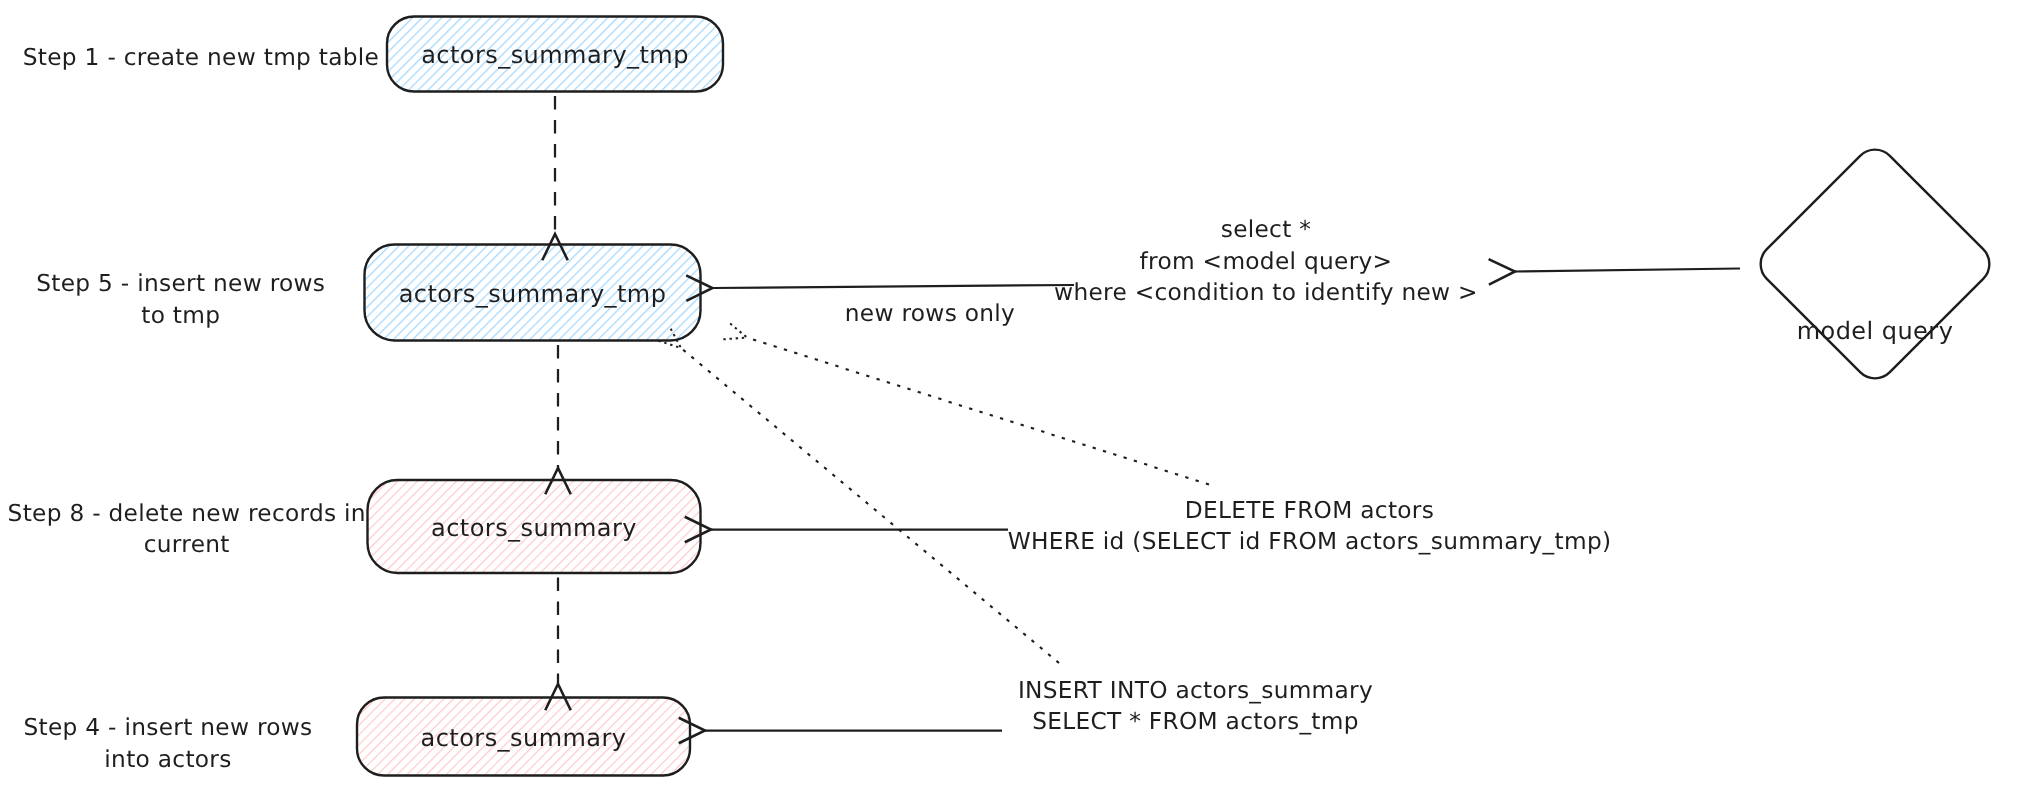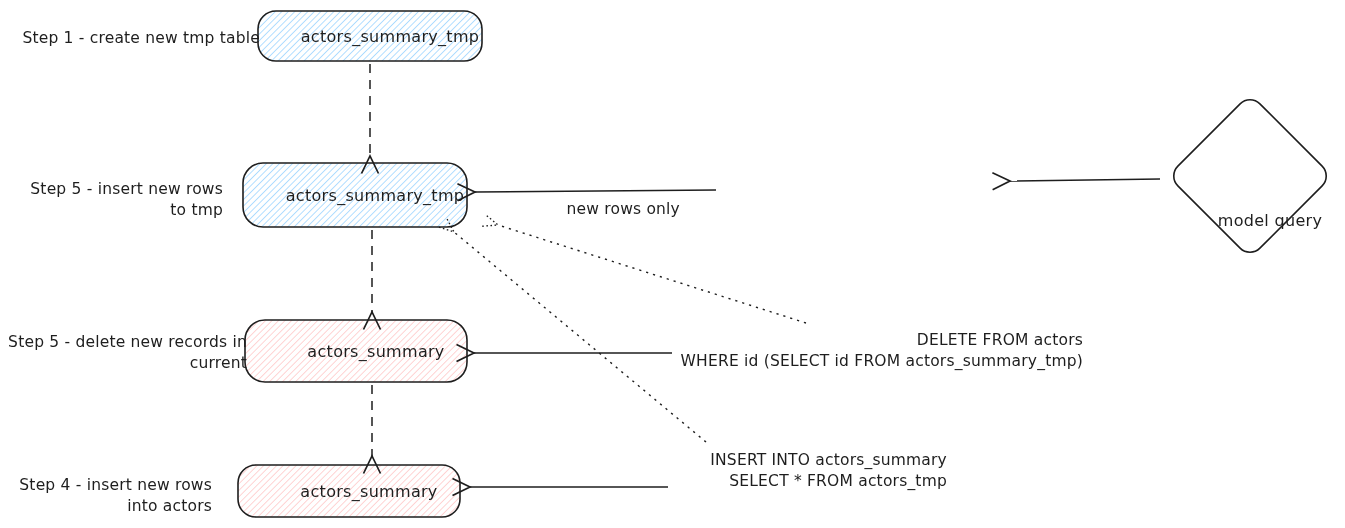--- a/index.html
+++ b/index.html
@@ -9,34 +9,33 @@
   }
   html,body{margin:0;padding:0;background:#ffffff;}
   body{font-family:"DejaVu Sans", sans-serif;}
   .canvas{position:relative;width:1345px;height:528px;background:#ffffff;overflow:hidden;}
   .svg-layer{position:absolute;left:0;top:0;width:1345px;height:528px;}
 
   .label{
     position:absolute;
     color:var(--c-stroke);
     white-space:pre-line;
-    text-align:right;
+    text-align:center;
     line-height:1.34;
     font-size:15.5px;
     letter-spacing:0.2px;
   }
   .box-label{
     position:absolute;
     display:flex;
     align-items:center;
     justify-content:center;
     font-size:16px;
     color:var(--c-stroke);
     letter-spacing:0.3px;
-    padding-left:20px;
   }
   .sql{font-size:15.5px;}
 
   .shape{stroke:var(--c-stroke);stroke-width:1.6;}
   .fill-tmp{fill:url(#hatch-blue);}
   .fill-cur{fill:url(#hatch-red);}
   .fill-none{fill:#ffffff;}
   .hatch-blue-line{stroke:var(--c-tmp);stroke-width:1.7;}
   .hatch-red-line{stroke:var(--c-cur);stroke-width:1.6;}
 
@@ -82,31 +81,34 @@
     <path class="arrow" d="M672 353 L474 353" marker-end="url(#vhead)"></path>
     <path class="arrow" d="M668 487 L470 487" marker-end="url(#vhead)"></path>
 
     <path class="arrow dotted" d="M806 323 L498 225" marker-end="url(#vhead-sm)"></path>
     <path class="arrow dotted" d="M706 442 L454 232" marker-end="url(#vhead-sm)"></path>
   </svg>
 
   <div class="label" style="left:8px;top:28px;width:252px;">Step 1 - create new tmp table</div>
   <div class="label" style="left:18px;top:179px;width:205px;">Step 5 - insert new rows
 to tmp</div>
-  <div class="label" style="left:2px;top:332px;width:245px;">Step 5 - delete new records in
+  <div class="label" style="left:2px;top:332px;width:245px;">Step 8 - delete new records in
 current</div>
   <div class="label" style="left:12px;top:475px;width:200px;">Step 4 - insert new rows
 into actors</div>
 
   <div class="box-label" style="left:258px;top:11px;width:224px;height:50px;">actors_summary_tmp</div>
   <div class="box-label" style="left:243px;top:163px;width:224px;height:64px;">actors_summary_tmp</div>
   <div class="box-label" style="left:245px;top:320px;width:222px;height:62px;">actors_summary</div>
   <div class="box-label" style="left:238px;top:465px;width:222px;height:52px;">actors_summary</div>
 
   <div class="box-label" style="left:1170px;top:162px;width:160px;height:28px;margin-top:44px;">model query</div>
 
+  <div class="label sql" style="left:694px;top:143px;width:300px;">select *
+from &lt;model query&gt;
+where &lt;condition to identify new &gt;</div>
   <div class="label sql" style="left:540px;top:199px;width:120px;margin-left:20px;">new rows only</div>
   <div class="label sql" style="left:663px;top:330px;width:420px;">DELETE FROM actors
 WHERE id (SELECT id FROM actors_summary_tmp)</div>
   <div class="label sql" style="left:647px;top:450px;width:300px;">INSERT INTO actors_summary
 SELECT * FROM actors_tmp</div>
 
 </div>
 
 </body></html>

